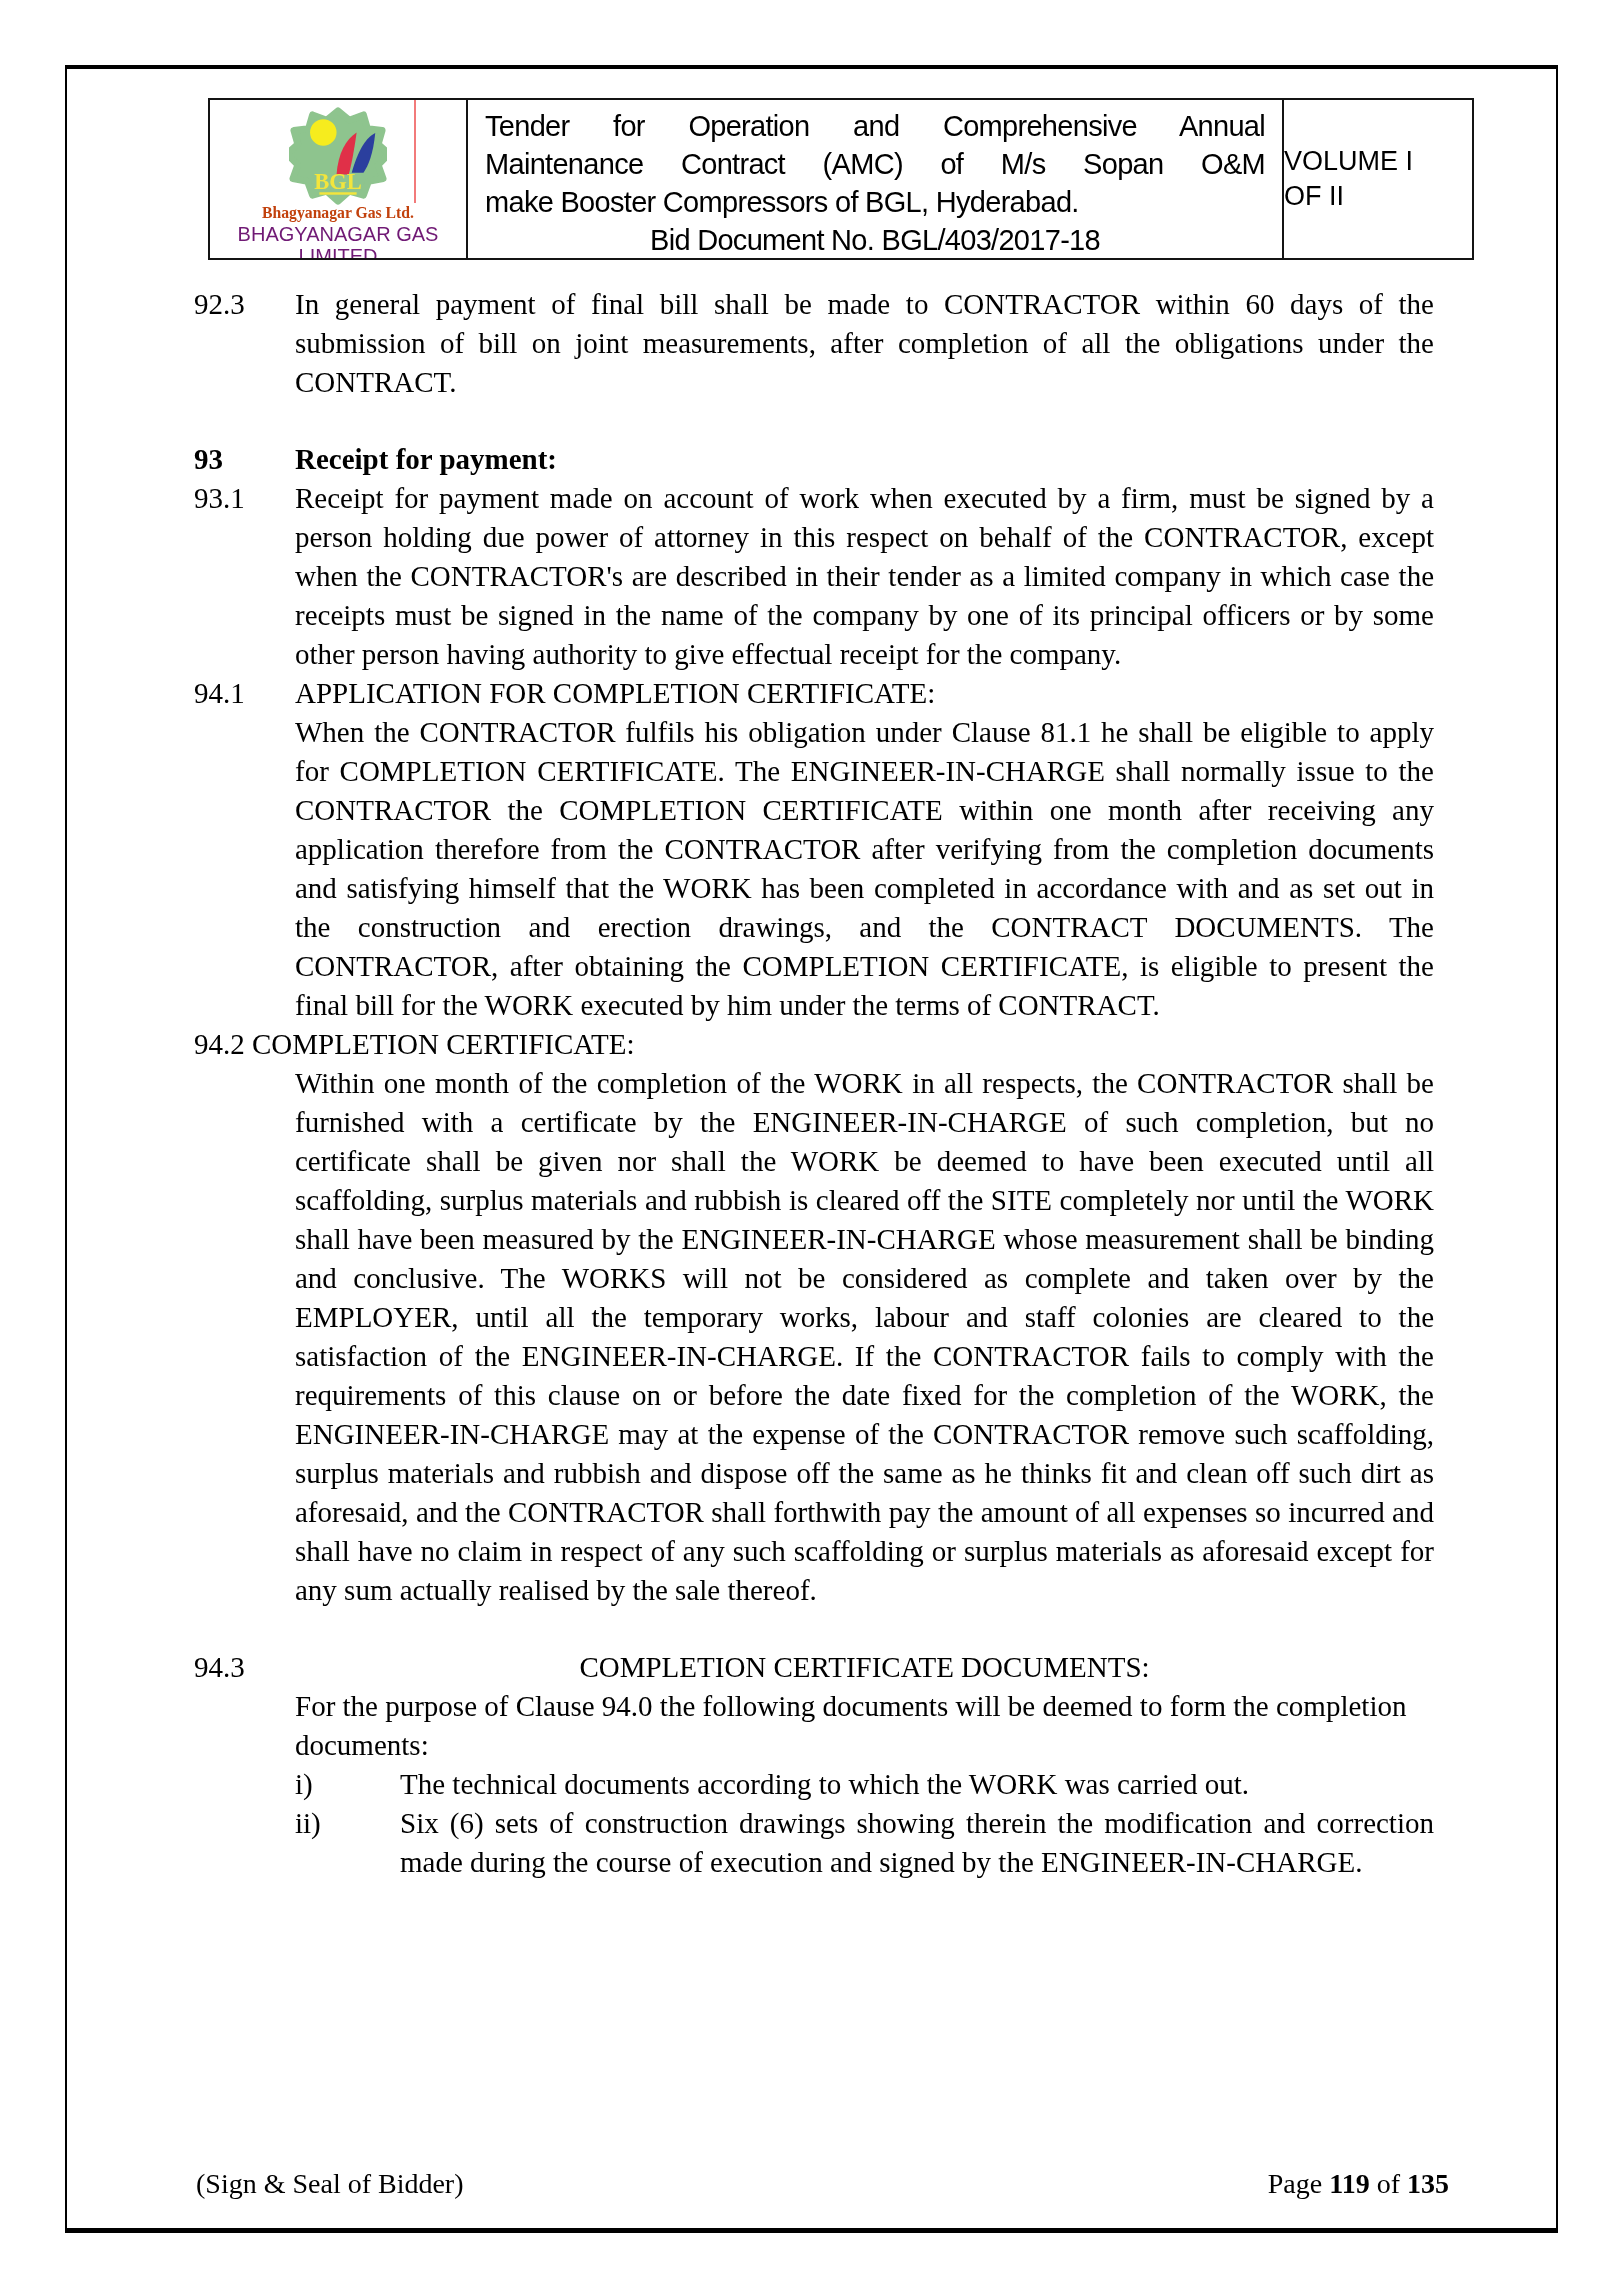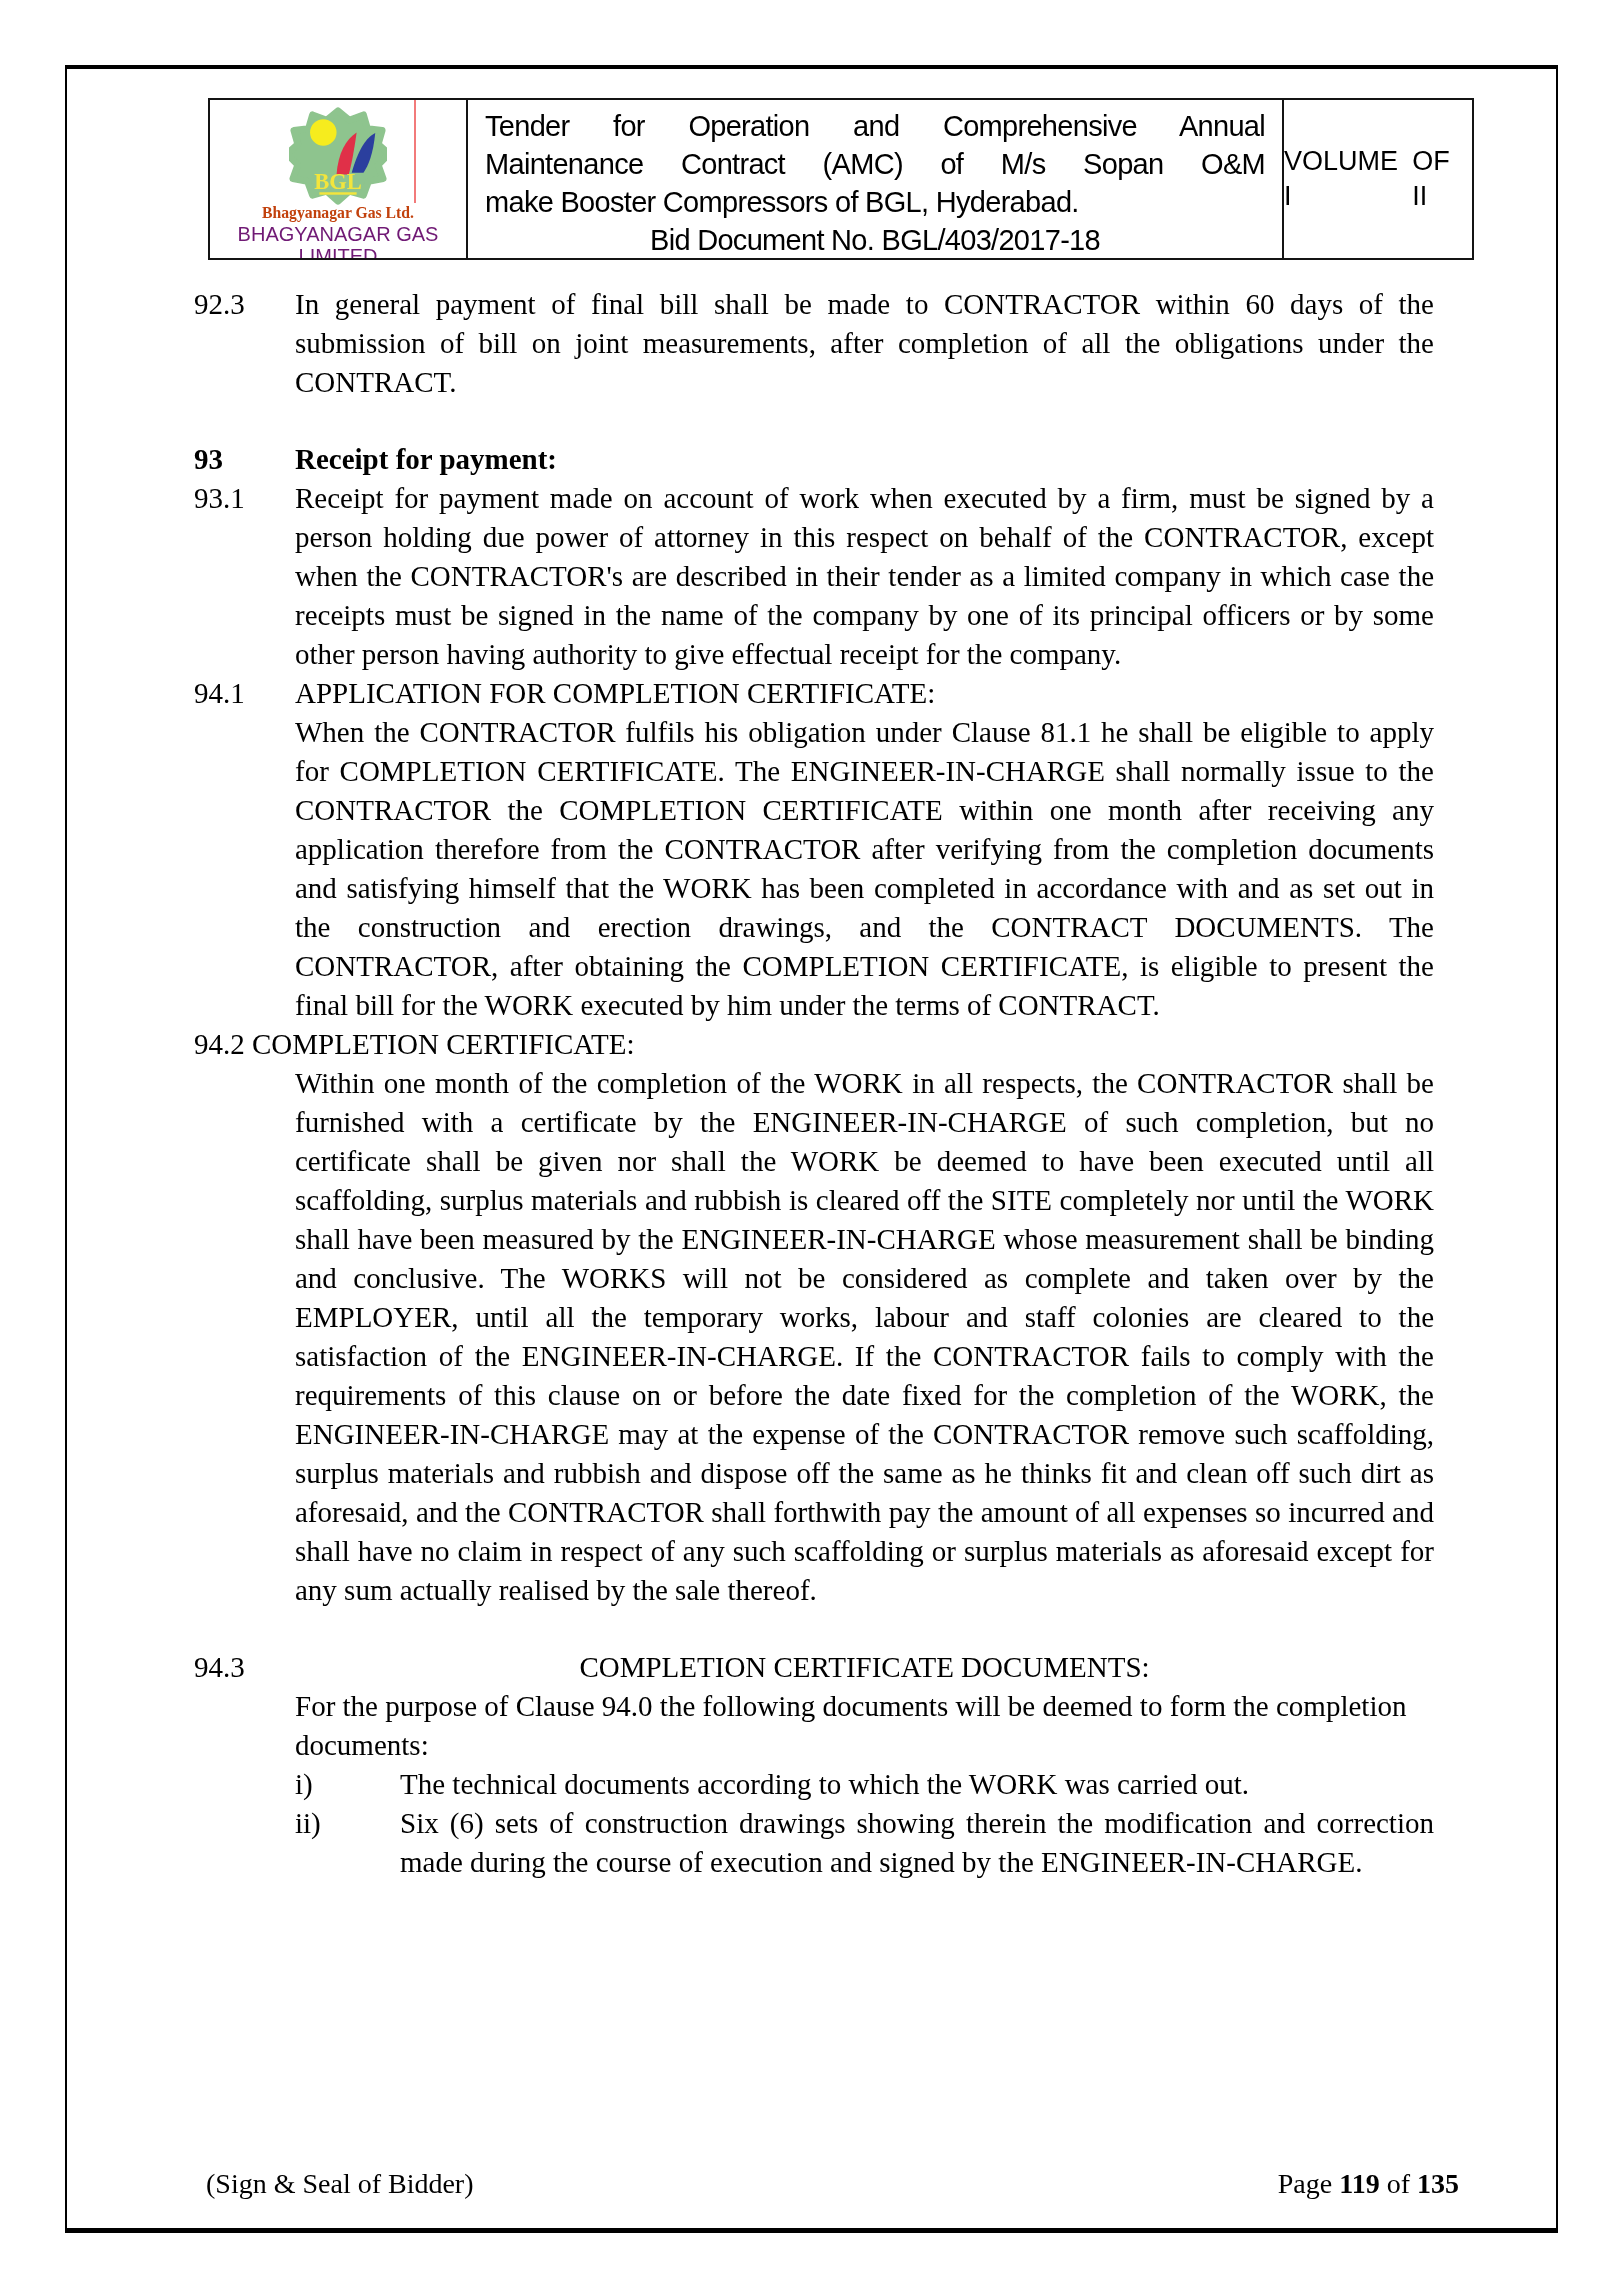--- a/index.html
+++ b/index.html
@@ -37,41 +37,41 @@
   }
   .cell-title {
     flex:1 1 auto; border-right:2.6px solid #141414; padding:6.5px 17px 0 17px;
     font-family:"Liberation Sans", sans-serif; font-size:29px; line-height:38px;
     letter-spacing:-0.7px; white-space:normal;
   }
   .t-just { text-align:justify; text-align-last:justify; }
   .t-left { text-align:left; }
   .t-center { text-align:center; }
   .cell-volume {
-    flex:0 0 188px; display:flex; flex-direction:row; justify-content:center;
-    align-items:center; font-family:"Liberation Sans", sans-serif;
+    flex:0 0 188px; display:flex; flex-direction:column; justify-content:center;
+    font-family:"Liberation Sans", sans-serif;
     font-size:27px; line-height:35px; letter-spacing:0px;
   }
   
   .content {
     position:absolute; left:194px; top:285px; width:1240px;
     font-size:29px; line-height:39px;
   }
   .clause { display:flex; }
   .clause .num { flex:0 0 101px; }
   .clause .txt { flex:1 1 auto; text-align:justify; }
   .bold { font-weight:bold; }
   .mt { margin-top:38px; }
   .indent-para { margin-left:101px; text-align:justify; }
   .li-row { display:flex; }
   .li-row .li-m { flex:0 0 105px; }
   .li-row .li-t { flex:1 1 auto; text-align:justify; }
   
   .footer {
-    position:absolute; left:206px; top:2167px; width:1253px;
+    position:absolute; left:196px; top:2167px; width:1253px;
     display:flex; justify-content:space-between;
     font-size:28px; line-height:33px;
   }
 </style>
 </head>
 <body>
 
 <div class="frame"></div>
 
 <div class="header-table">

